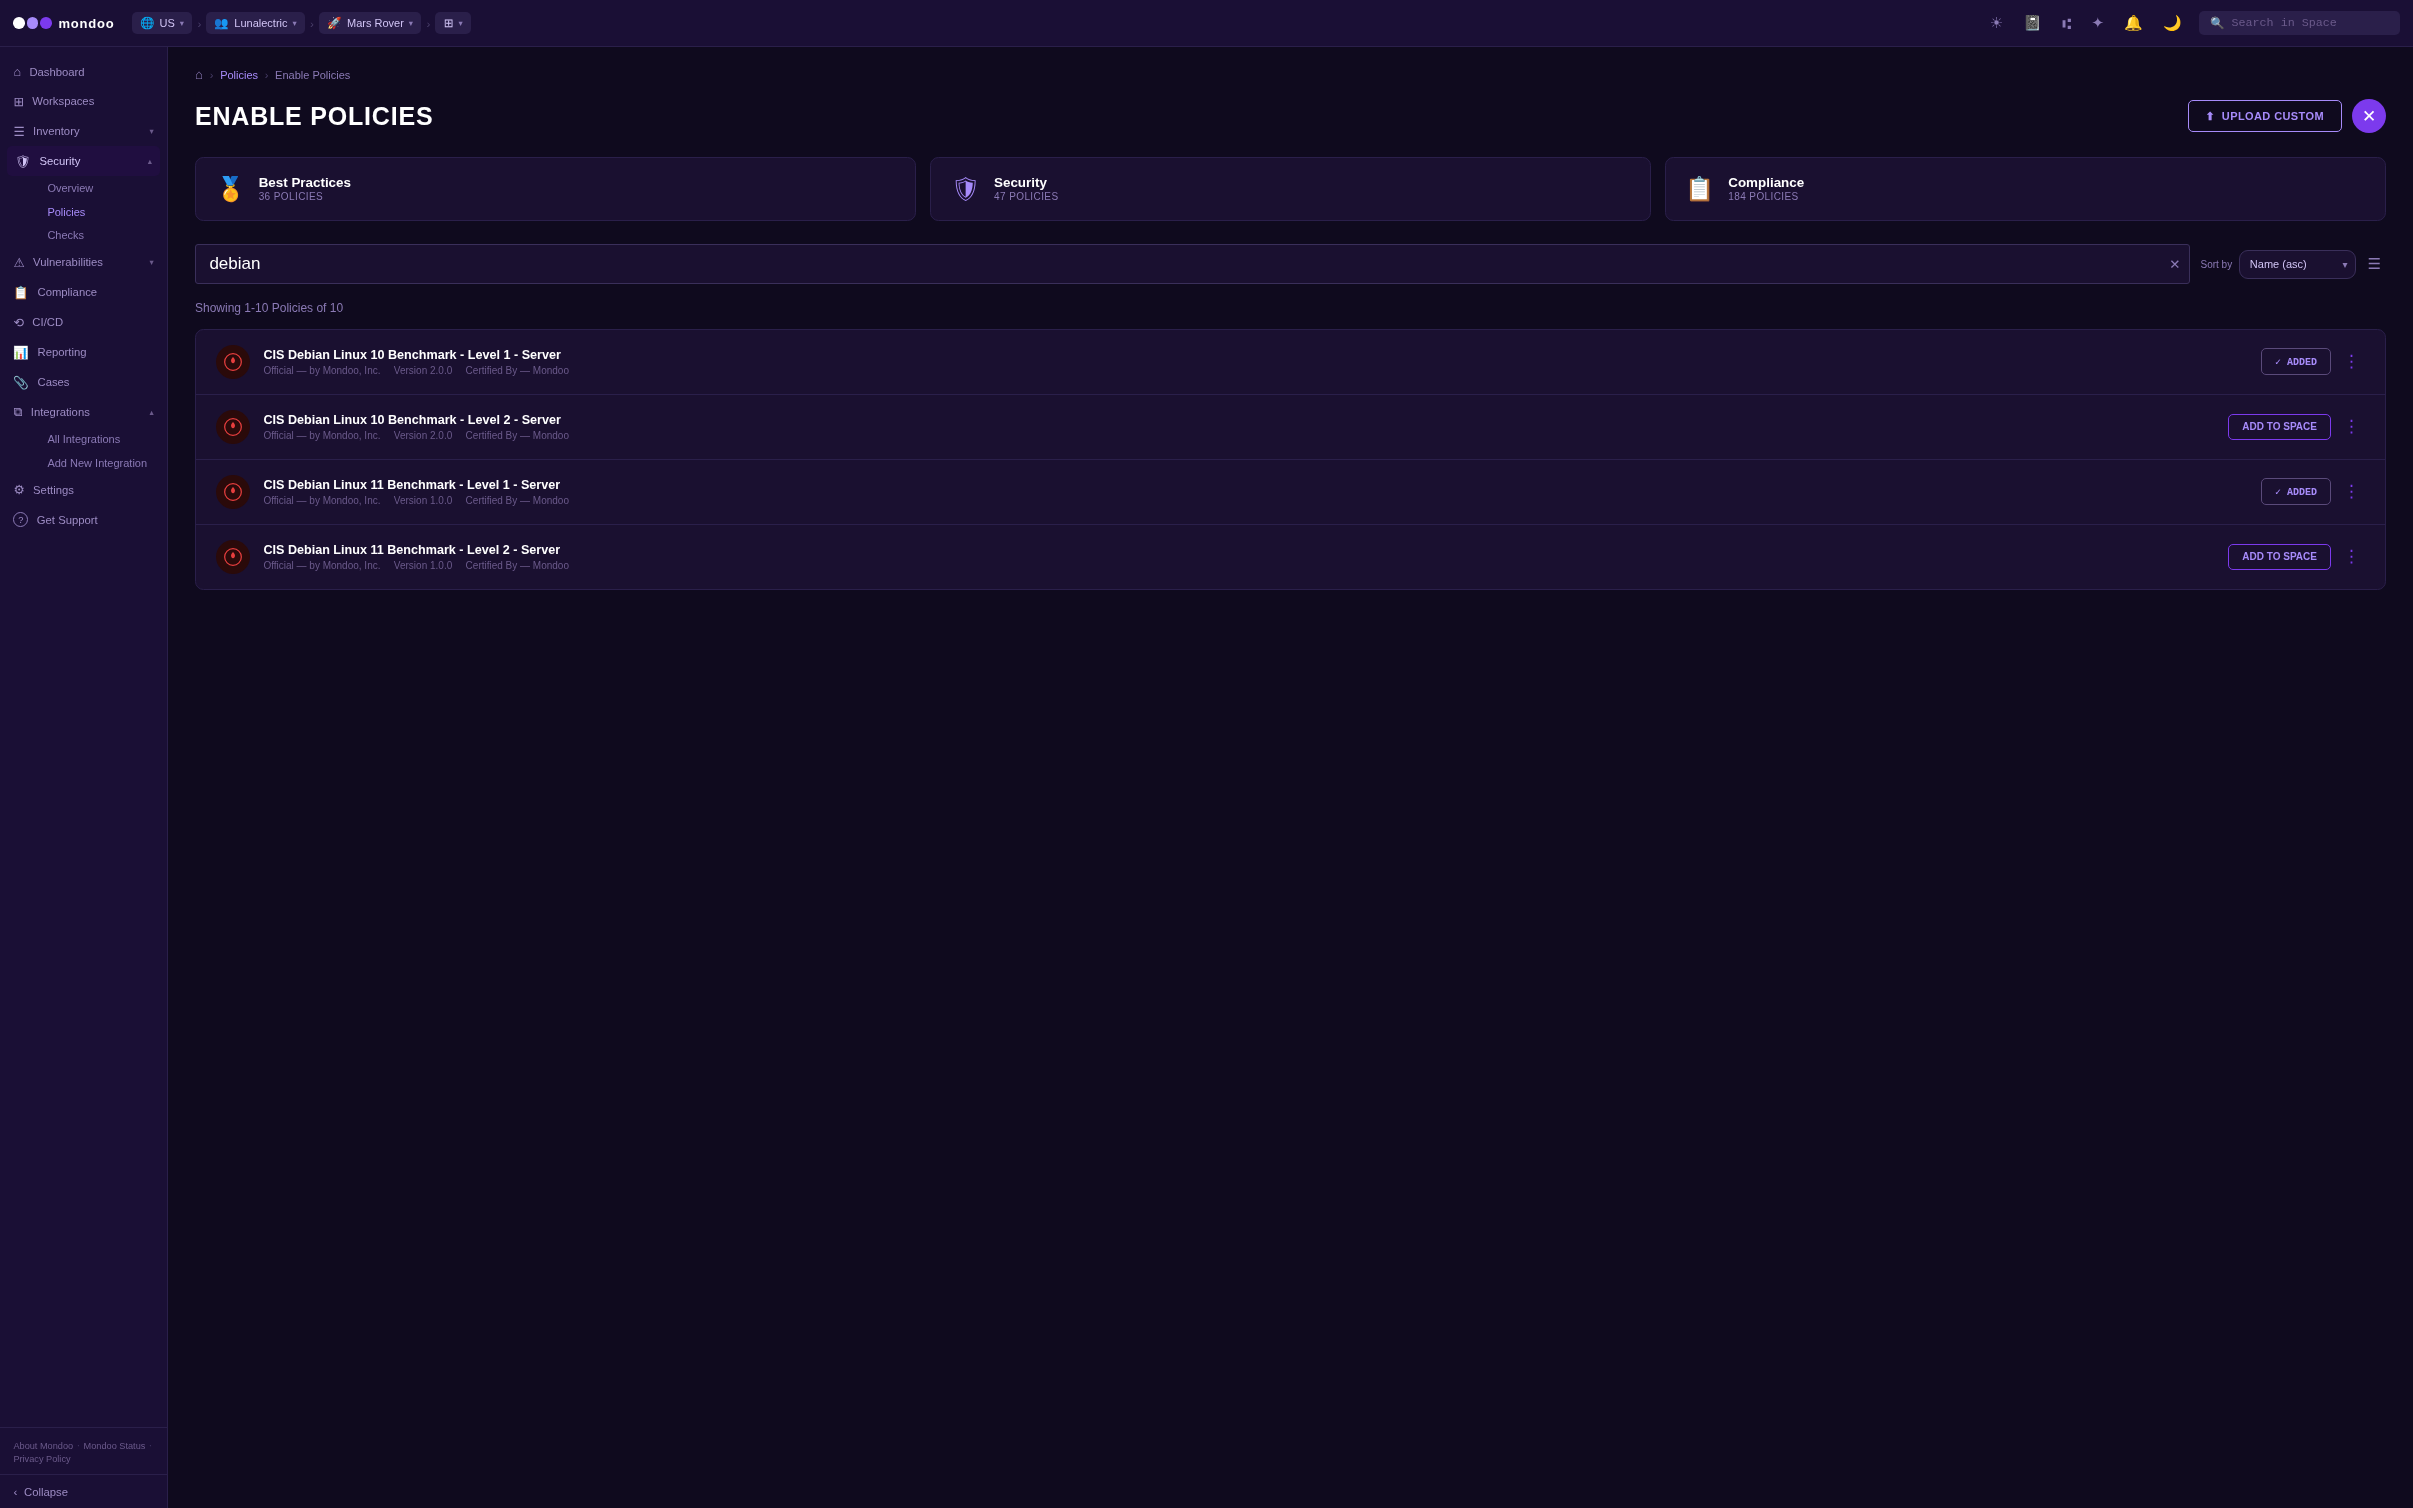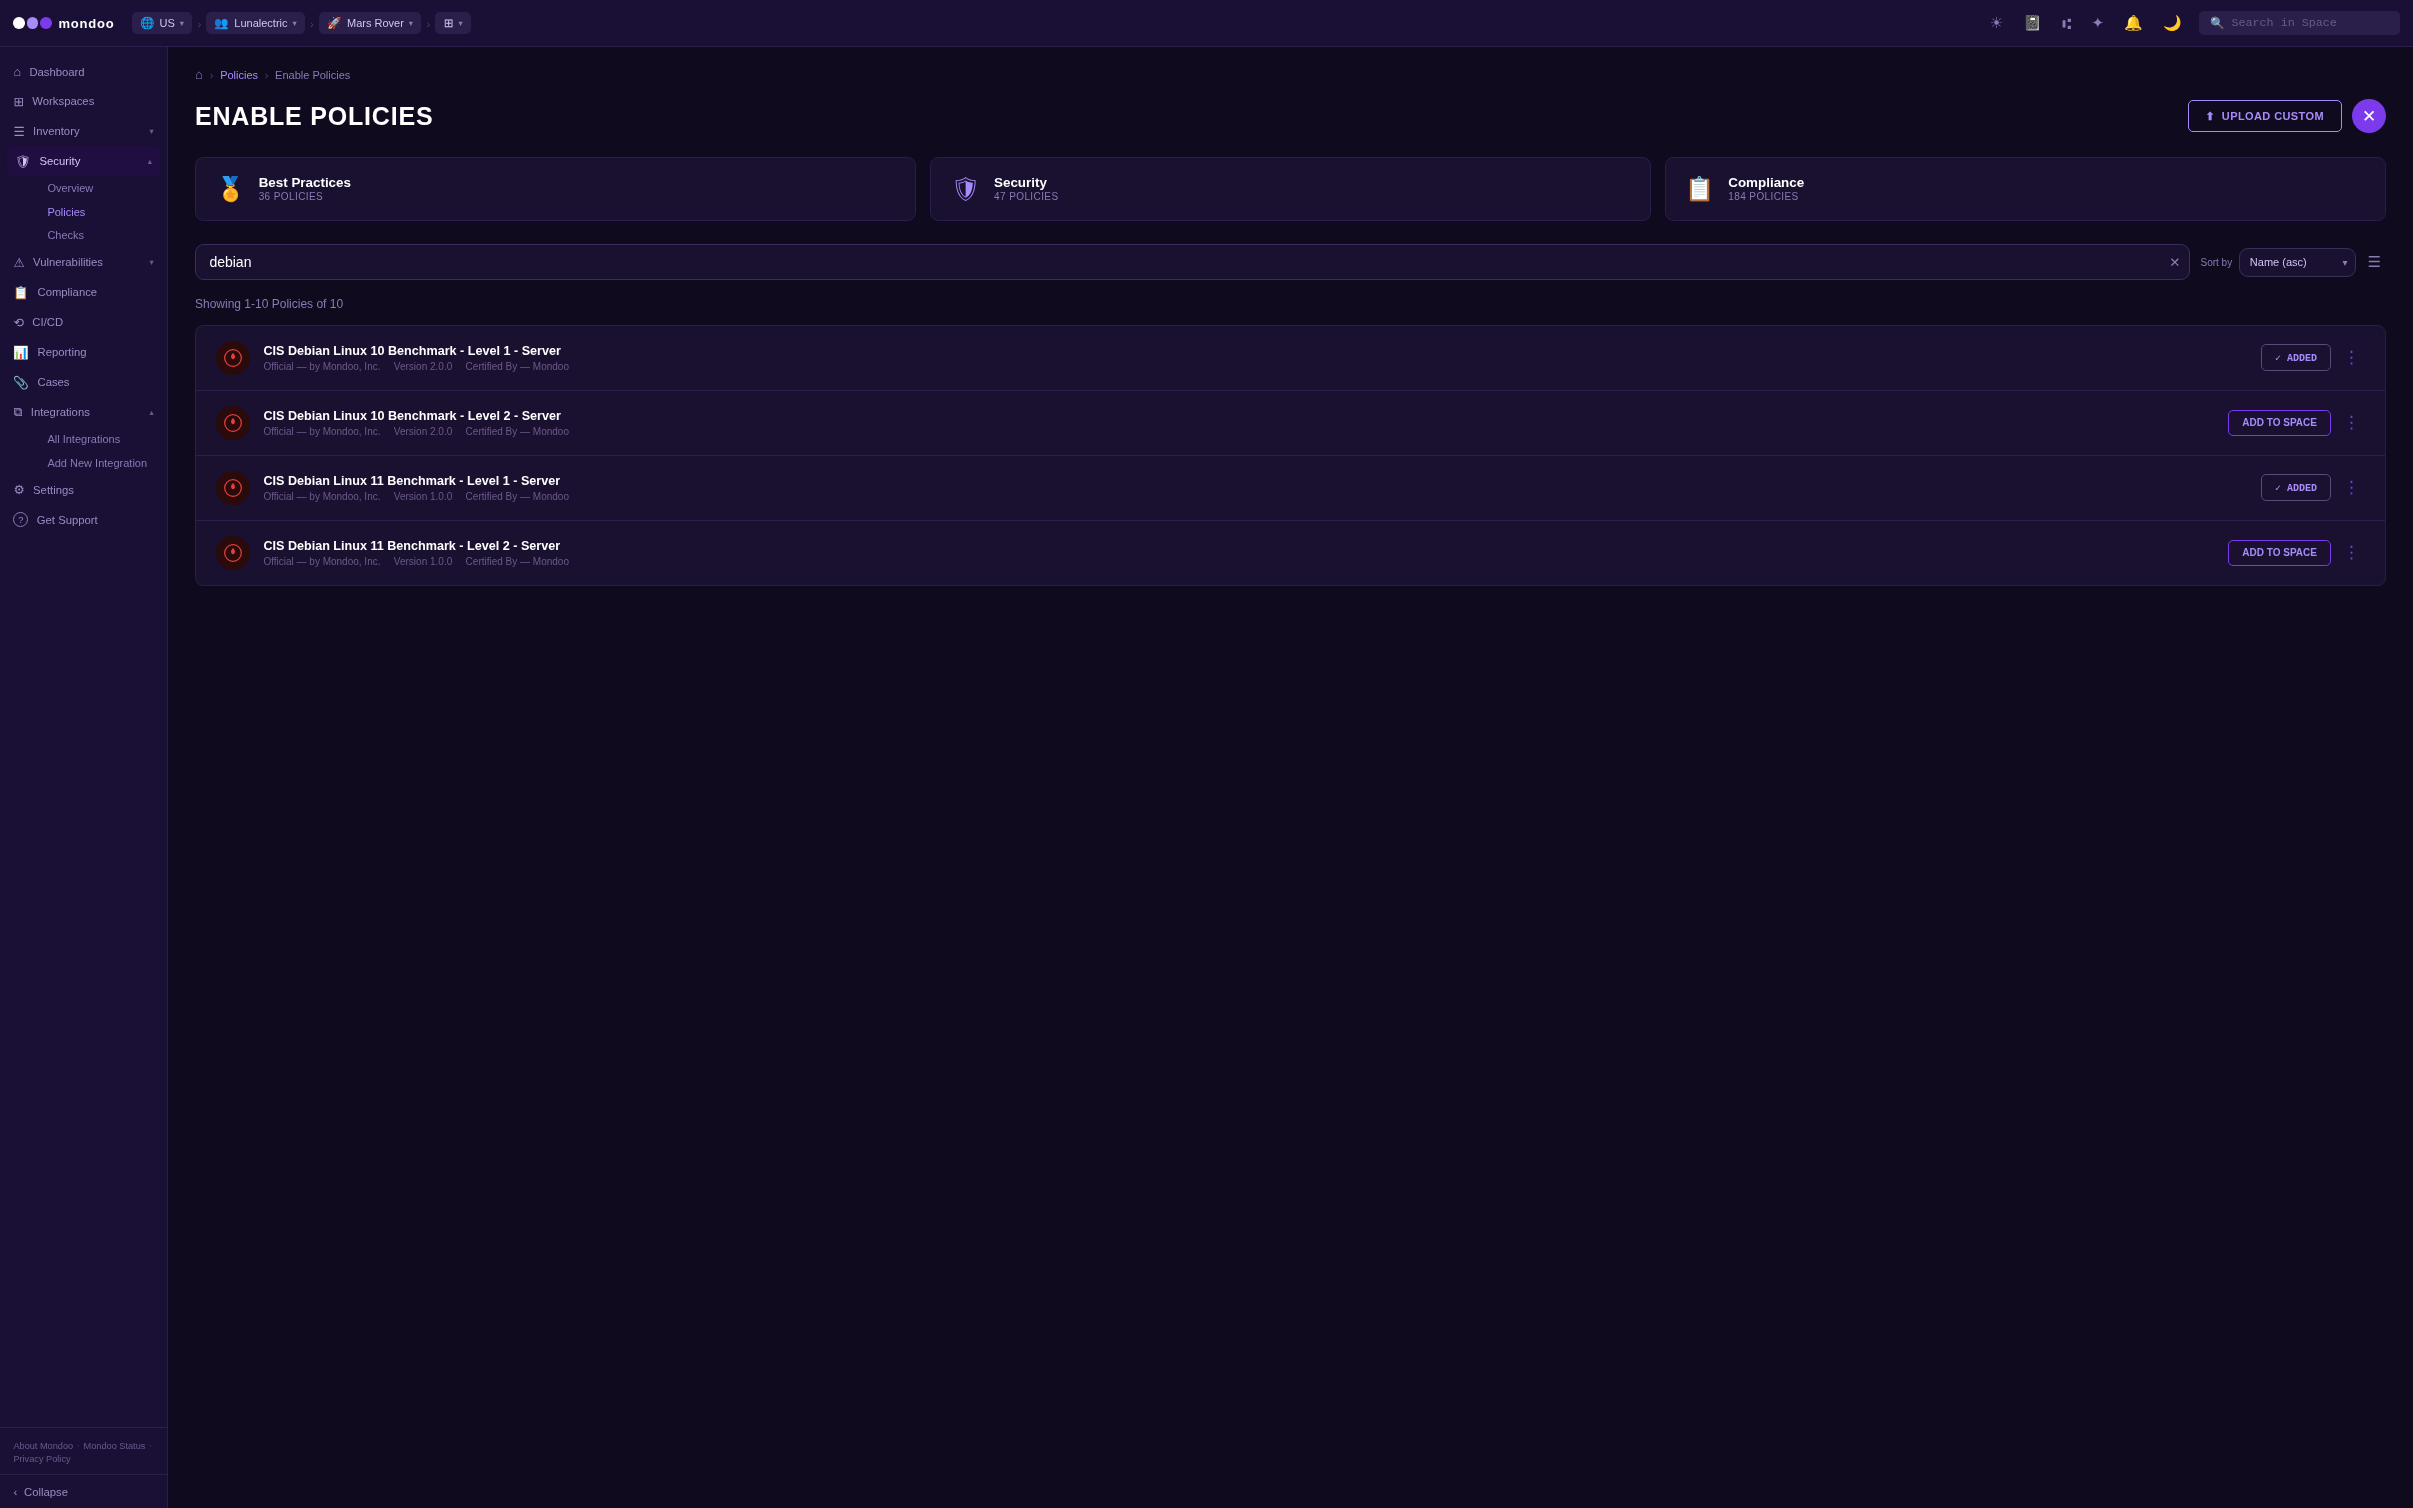--- a/index.html
+++ b/index.html
@@ -59,21 +59,21 @@
     
     .policy-cards { display: grid; grid-template-columns: repeat(3, 1fr); gap: 13.4px; margin-bottom: 23.5px; }
     .policy-card { background: #1a1030; border: 0.8px solid #2a1f4a; border-radius: 8.4px; padding: 17px 20px; display: flex; align-items: center; gap: 13.4px; cursor: pointer; transition: border-color 0.15s; }
     .policy-card-icon { font-size: 23.5px; color: #a78bfa; flex-shrink: 0; }
     .policy-card-title { font-size: 13.4px; font-weight: 600; color: #fff; }
     .policy-card-count { font-size: 10px; color: #8b7ab5; letter-spacing: 0.4px; margin-top: 1.7px; }
 
     
     .filter-row { display: flex; align-items: center; gap: 10px; margin-bottom: 17px; }
     .policy-search { flex: 1; position: relative; }
-    .policy-search input { width: 100%; background: #1a1030; border: 1.3px solid #3a2f5a; border-radius: 9px; padding: 9.2px 37px 9.2px 13.4px; color: #fff; font-size: 14px; outline: none; }
+    .policy-search input { width: 100%; background: #1a1030; border: 1.3px solid #3a2f5a; border-radius: 3px; padding: 9.2px 37px 9.2px 13.4px; color: #fff; font-size: 17px; outline: none; }
     .policy-search .clear-btn { position: absolute; right: 10px; top: 50%; transform: translateY(-50%); background: none; border: none; color: #8b7ab5; cursor: pointer; font-size: 13.4px; }
     .sort-container { display: flex; align-items: center; gap: 6.7px; }
     .sort-label { color: #8b7ab5; font-size: 10px; white-space: nowrap; }
     .sort-select { background: #1a1030; border: 1.3px solid #3a2f5a; color: #d1c4f5; padding: 7.5px 27px 7.5px 10px; border-radius: 9px; font-size: 11px; cursor: pointer; appearance: none; -webkit-appearance: none; outline: none; min-width: 117px; }
     .sort-wrapper { position: relative; }
     .sort-wrapper::after { content: '▾'; position: absolute; right: 8.4px; top: 50%; transform: translateY(-50%); color: #8b7ab5; pointer-events: none; font-size: 10px; }
     .filter-icon-btn { background: none; border: none; color: #8b7ab5; cursor: pointer; font-size: 15px; padding: 5px; }
 
     
     .results-count { color: #8b7ab5; font-size: 12px; margin-bottom: 13.4px; }

